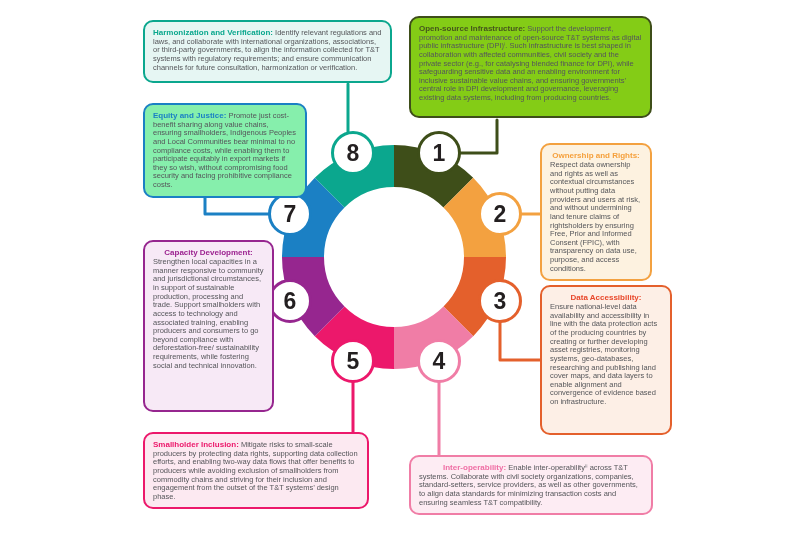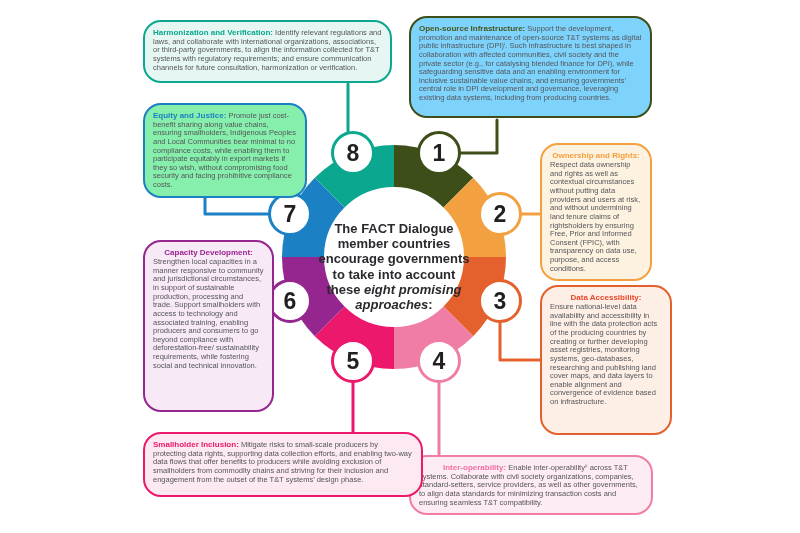--- a/index.html
+++ b/index.html
@@ -5,33 +5,33 @@
   html,body { margin:0; padding:0; background:#ffffff; }
   .canvas {
     position:relative; width:800px; height:533px; background:#ffffff;
     font-family:"Liberation Sans","DejaVu Sans",sans-serif; overflow:hidden;
   }
   svg.overlay { position:absolute; left:0; top:0; }
   .conn { fill:none; stroke-width:3; stroke-linecap:round; stroke-linejoin:round; }
 
   .box {
     position:absolute; box-sizing:border-box;
-    border:2px solid #888; border-radius:18px;
+    border:2px solid #888; border-radius:10px;
     padding:6px 8px; background:#fff;
     font-size:7.5px; line-height:1.15; color:#55565a;
     text-align:left; letter-spacing:0;
   }
   .box .t { font-weight:bold; font-size:8px; }
   .box.stack .t { display:block; margin-bottom:1px;text-align:center; }
 
   .b1 { left:409px; top:16px;  width:243px; min-height:102px; }
   .b2 { left:540px; top:143px; width:112px; min-height:125px; }
   .b3 { left:540px; top:285px; width:132px; min-height:150px; }
   .b4 { left:409px; top:455px; width:244px; min-height:55px;  }
-  .b5 { left:143px; top:432px; width:280px; min-height:65px;  }
+  .b5 { left:143px; top:432px; width:226px; min-height:65px;  }
   .b6 { left:143px; top:240px; width:131px; min-height:172px; }
   .b7 { left:143px; top:103px; width:164px; min-height:92px;  }
   .b8 { left:143px; top:20px;  width:249px; min-height:63px;  }
 
   .num {
     position:absolute; width:44px; height:44px; box-sizing:border-box;
     border:3px solid #000; border-radius:50%; background:#ffffff;
     display:flex; align-items:center; justify-content:center;
     font-weight:bold; font-size:23px; color:#231f20;
   }
@@ -97,23 +97,22 @@
   <div class="num n6" style="border-color: rgb(150, 38, 143); color: rgb(35, 31, 32);">
       <span>6</span>
     </div>
   <div class="num n7" style="border-color: rgb(27, 128, 196); color: rgb(35, 31, 32);">
       <span>7</span>
     </div>
   <div class="num n8" style="border-color: rgb(11, 167, 142); color: rgb(35, 31, 32);">
       <span>8</span>
     </div>
 
-  <div class="center-text"><span>The FACT Dialogue member countries encourage governments to take into account these </span><em>eight promising approaches</em><span>:</span></div>
 
-  <div class="box b1" style="border-color: rgb(62, 78, 25); background: #7dd3fc;">
+  <div class="box b1" style="border-color: rgb(62, 78, 25); background: #84cc16;">
     <span class="t" style="color: rgb(70, 86, 29);">Open-source Infrastructure:</span>
     <span class="d">Support the development, promotion and maintenance of open-source T&amp;T systems as digital public infrastructure (DPI)ⁱ. Such infrastructure is best shaped in collaboration with affected communities, civil society and the private sector (e.g., for catalysing blended finance for DPI), while safeguarding sensitive data and an enabling environment for inclusive sustainable value chains, and ensuring governments’ central role in DPI development and governance, leveraging existing data systems, including from producing countries.</span>
   </div>
   <div class="box b2 stack" style="border-color: rgb(243, 161, 64); background: rgb(253, 242, 224);">
     <span class="t" style="color: rgb(245, 160, 60);">Ownership and Rights:</span>
     <span class="d">Respect data ownership and rights as well as contextual circumstances without putting data providers and users at risk, and without undermining land tenure claims of rightsholders by ensuring Free, Prior and Informed Consent (FPIC), with transparency on data use, purpose, and access conditions.</span>
   </div>
   <div class="box b3 stack" style="border-color: rgb(228, 96, 44); background: rgb(253, 239, 230);">
     <span class="t" style="color: rgb(232, 71, 42);">Data Accessibility:</span>
     <span class="d">Ensure national-level data availability and accessibility in line with the data protection acts of the producing countries by creating or further developing asset registries, monitoring systems, geo-databases, researching and publishing land cover maps, and data layers to enable alignment and convergence of evidence based on infrastructure.</span>

